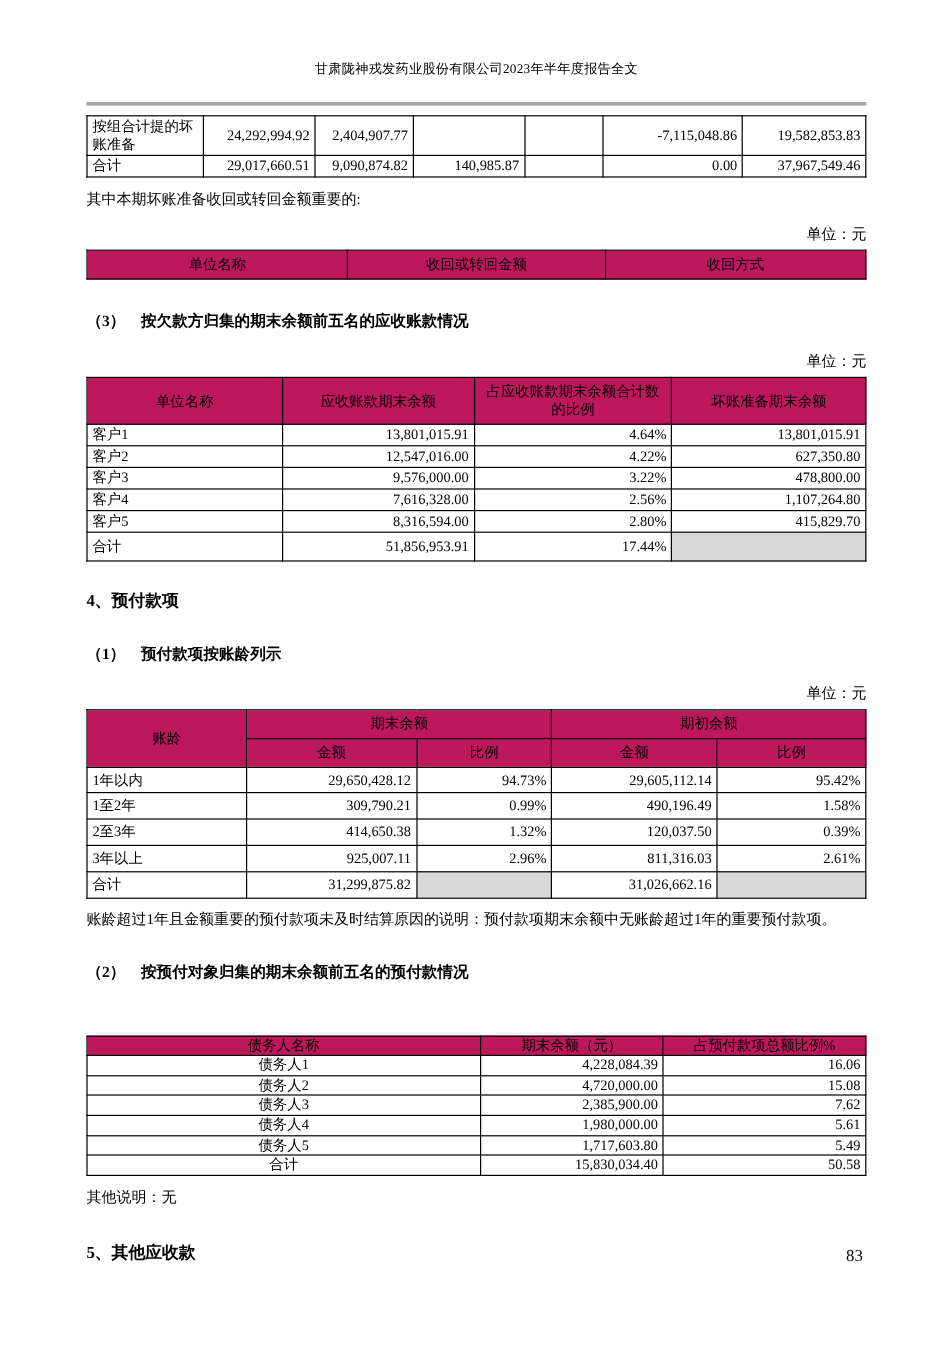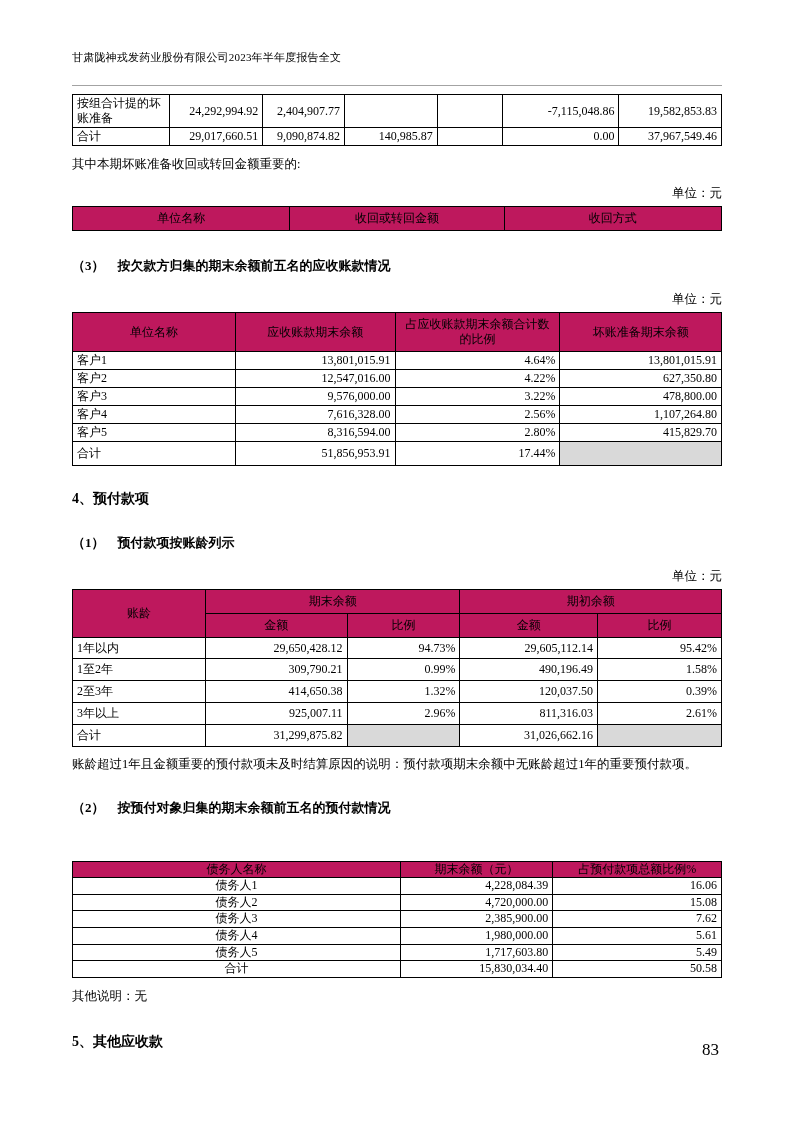--- a/index.html
+++ b/index.html
@@ -10,25 +10,25 @@
     color:#000;
   }
   .page {
     position:relative;
     width:793px; height:1122px;
     padding:50px 71px 0 72px;
     overflow:hidden;
     background:#fff;
   }
   .hdr {
-    text-align:left;
+    text-align:center;
     font-size:11px;
     letter-spacing:.2px;
     padding-bottom:20px;
-    border-bottom:1px solid #a3a3a3;
+    border-bottom:3px solid #a3a3a3;
   }
   table {
     width:100%;
     border-collapse:collapse;
     table-layout:fixed;
   }
   td, th {
     border:1px solid #000;
     font-size:12px;
     line-height:1.25;
@@ -47,21 +47,21 @@
   .unit { text-align:right; font-size:12.5px; margin:12px 0 4px; }
   .h-sub { font-size:13px; font-weight:bold; margin-top:26px; }
   .h-num { font-size:14px; font-weight:bold; margin-top:24px; }
   .aging td { padding:2px 4px; line-height:1.4; }
   .aging .hd { padding:3px 4px; }
   .debtor td { padding:0 4px; line-height:1.3; }
   .debtor-tbl { margin-top:44px;padding-left:17px; }
   .footer-num {
     position:absolute;
     top:1040px; right:74px;
-    font-size:17px;
+    font-size:14px;
   }
 </style>
 </head>
 <body>
 
 <div class="page">
 
   <div class="hdr">
     <span>甘肃陇神戎发药业股份有限公司2023年半年度报告全文</span>
   </div>

